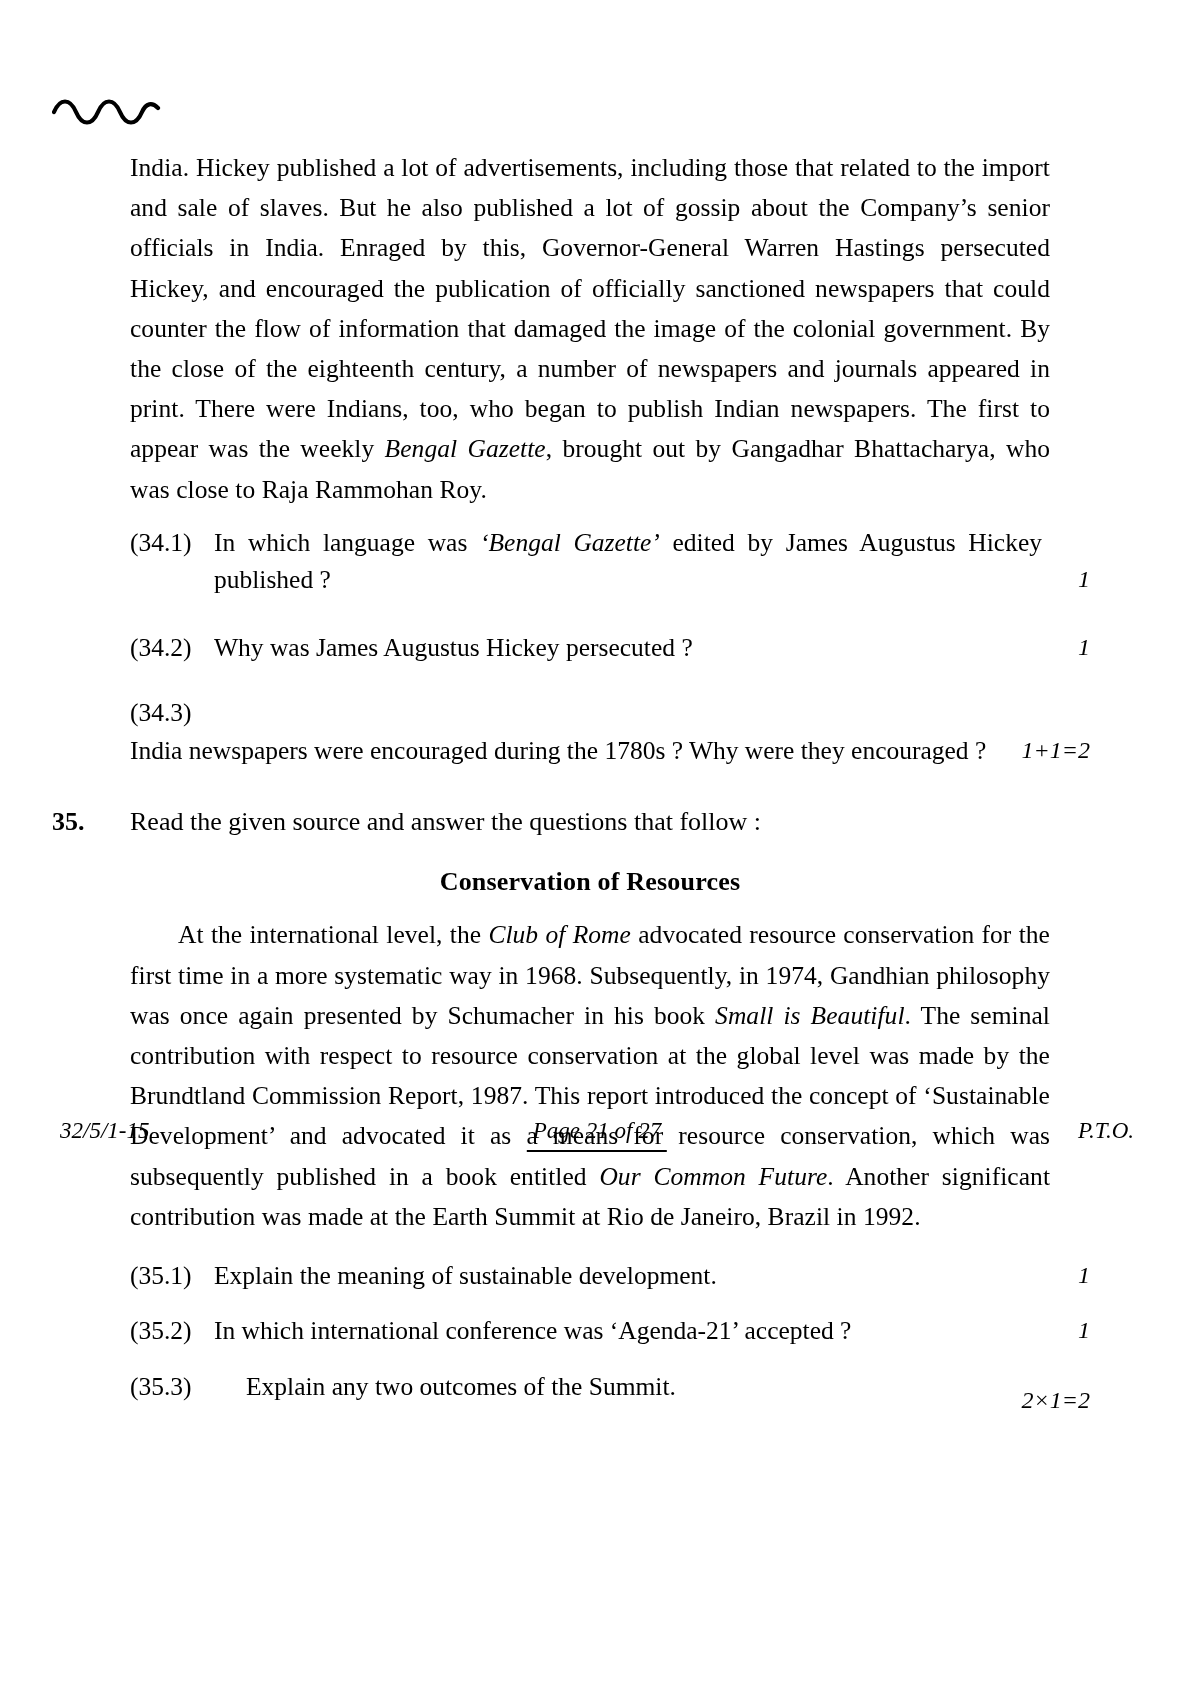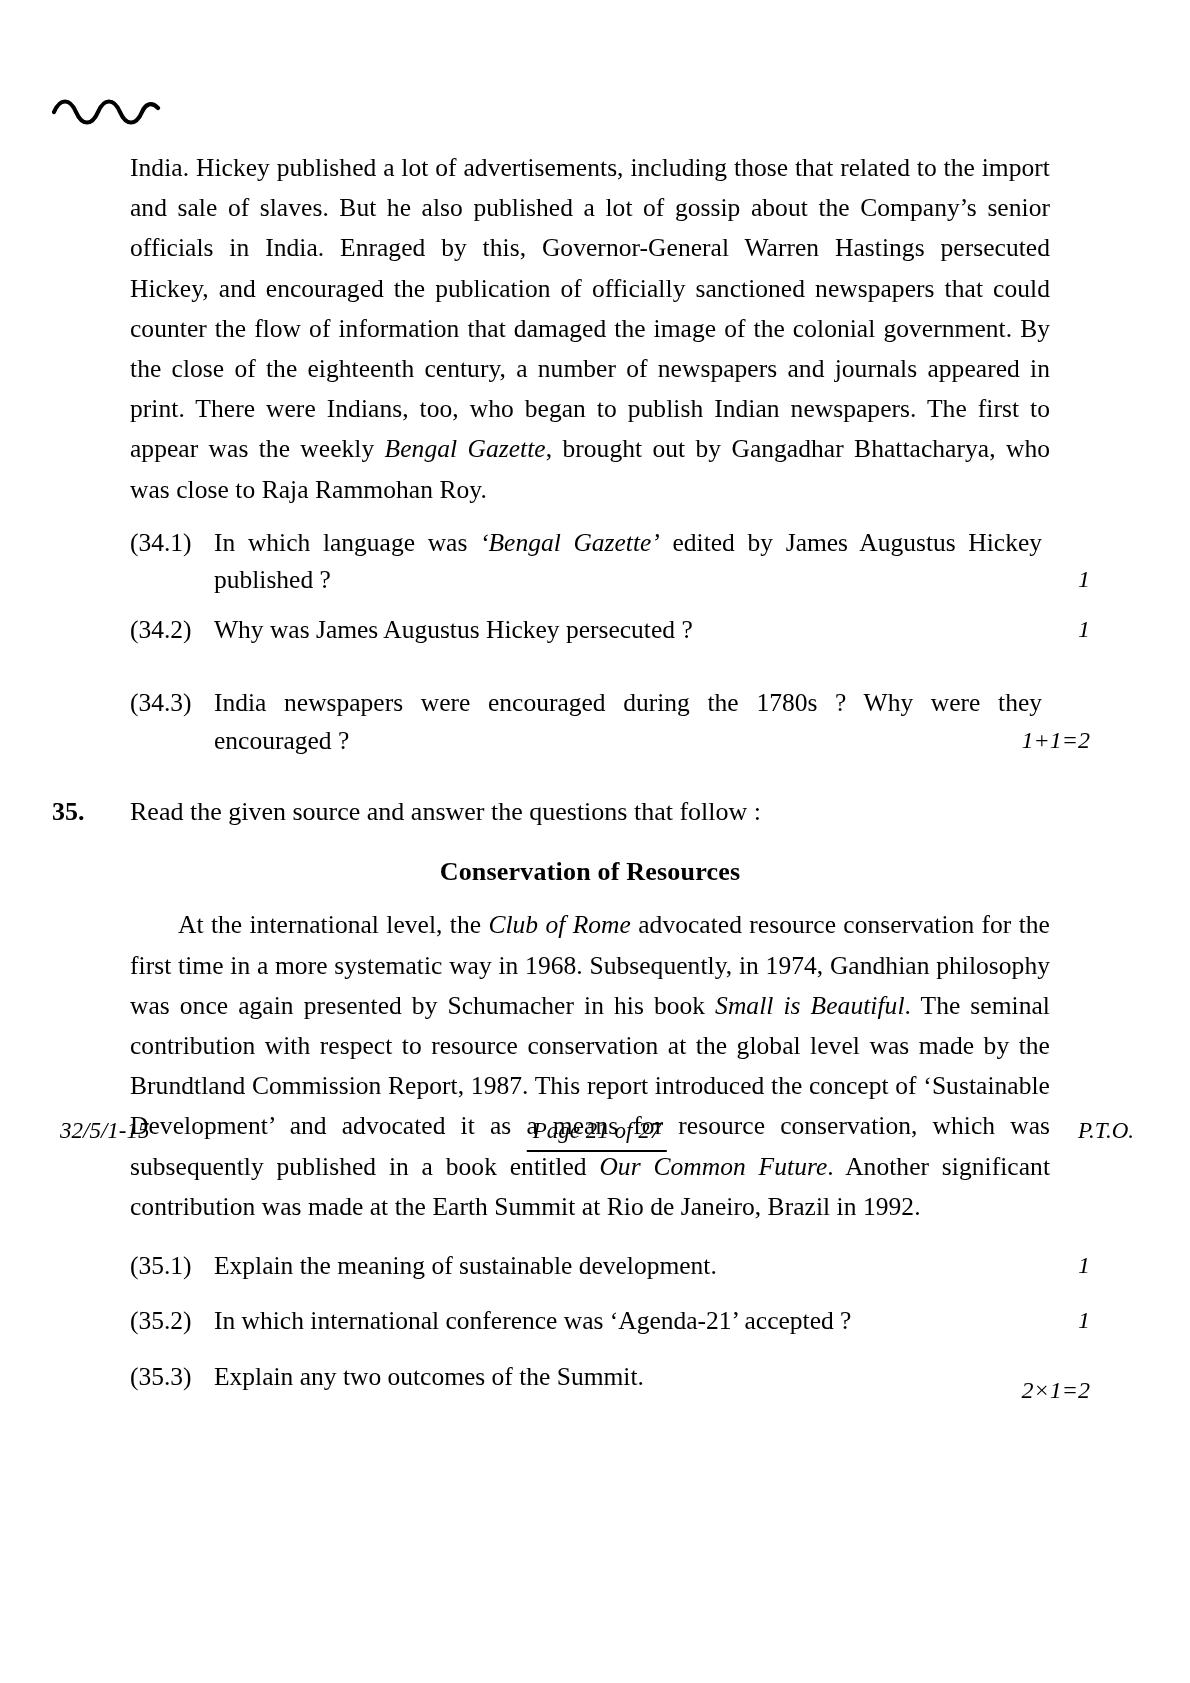--- a/index.html
+++ b/index.html
@@ -159,27 +159,27 @@
   <div class="content">
 
     <p class="body-para"><span>India. Hickey published a lot of advertisements, including those that related to the import and sale of slaves. But he also published a lot of gossip about the Company’s senior officials in India. Enraged by this, Governor-General Warren Hastings persecuted Hickey, and encouraged the publication of officially sanctioned newspapers that could counter the flow of information that damaged the image of the colonial government. By the close of the eighteenth century, a number of newspapers and journals appeared in print. There were Indians, too, who began to publish Indian newspapers. The first to appear was the weekly </span><span class="it">Bengal Gazette</span><span>, brought out by Gangadhar Bhattacharya, who was close to Raja Rammohan Roy.</span></p>
 
     <div class="qrow" style="">
       <div class="qnum">(34.1)</div>
       <div class="qtext two-line"><span>In which language was </span><span class="it">‘Bengal Gazette’</span><span> edited by James Augustus Hickey published ?</span></div>
       <div class="marks" style="top:37.5px;">1</div>
     </div>
 
-    <div class="qrow" style="margin-top:12px;">
+    <div class="qrow" style="margin-top:30px;">
       <div class="qnum">(34.2)</div>
       <div class="qtext">Why was James Augustus Hickey persecuted ?</div>
       <div class="marks" style="top:0px;">1</div>
     </div>
 
-    <div class="qrow" style="margin-top:36px;">
+    <div class="qrow" style="margin-top:28px;flex-direction:column;">
       <div class="qnum">(34.3)</div>
       <div class="qtext two-line">India newspapers were encouraged during the 1780s ? Why were they encouraged ?</div>
       <div class="marks" style="top:37.5px;">1+1=2</div>
     </div>
 
     <div class="main-q">
       <div class="main-num">35.</div>
       <div class="main-text">Read the given source and answer the questions that follow :</div>
     </div>
 
@@ -192,21 +192,21 @@
       <div class="qtext">Explain the meaning of sustainable development.</div>
       <div class="marks" style="top:0px;">1</div>
     </div>
 
     <div class="qrow" style="margin-top:18px;">
       <div class="qnum">(35.2)</div>
       <div class="qtext">In which international conference was ‘Agenda-21’ accepted ?</div>
       <div class="marks" style="top:0px;">1</div>
     </div>
 
-    <div class="qrow" style="margin-top:18px;">
+    <div class="qrow" style="margin-top:18px;gap:32px;">
       <div class="qnum">(35.3)</div>
       <div class="qtext">Explain any two outcomes of the Summit.</div>
       <div class="marks" style="top:14px;">2×1=2</div>
     </div>
 
   </div>
 
   <div class="footer">
     <div class="f-left">32/5/1-15</div>
     <div class="f-center">Page 21 of 27</div>

